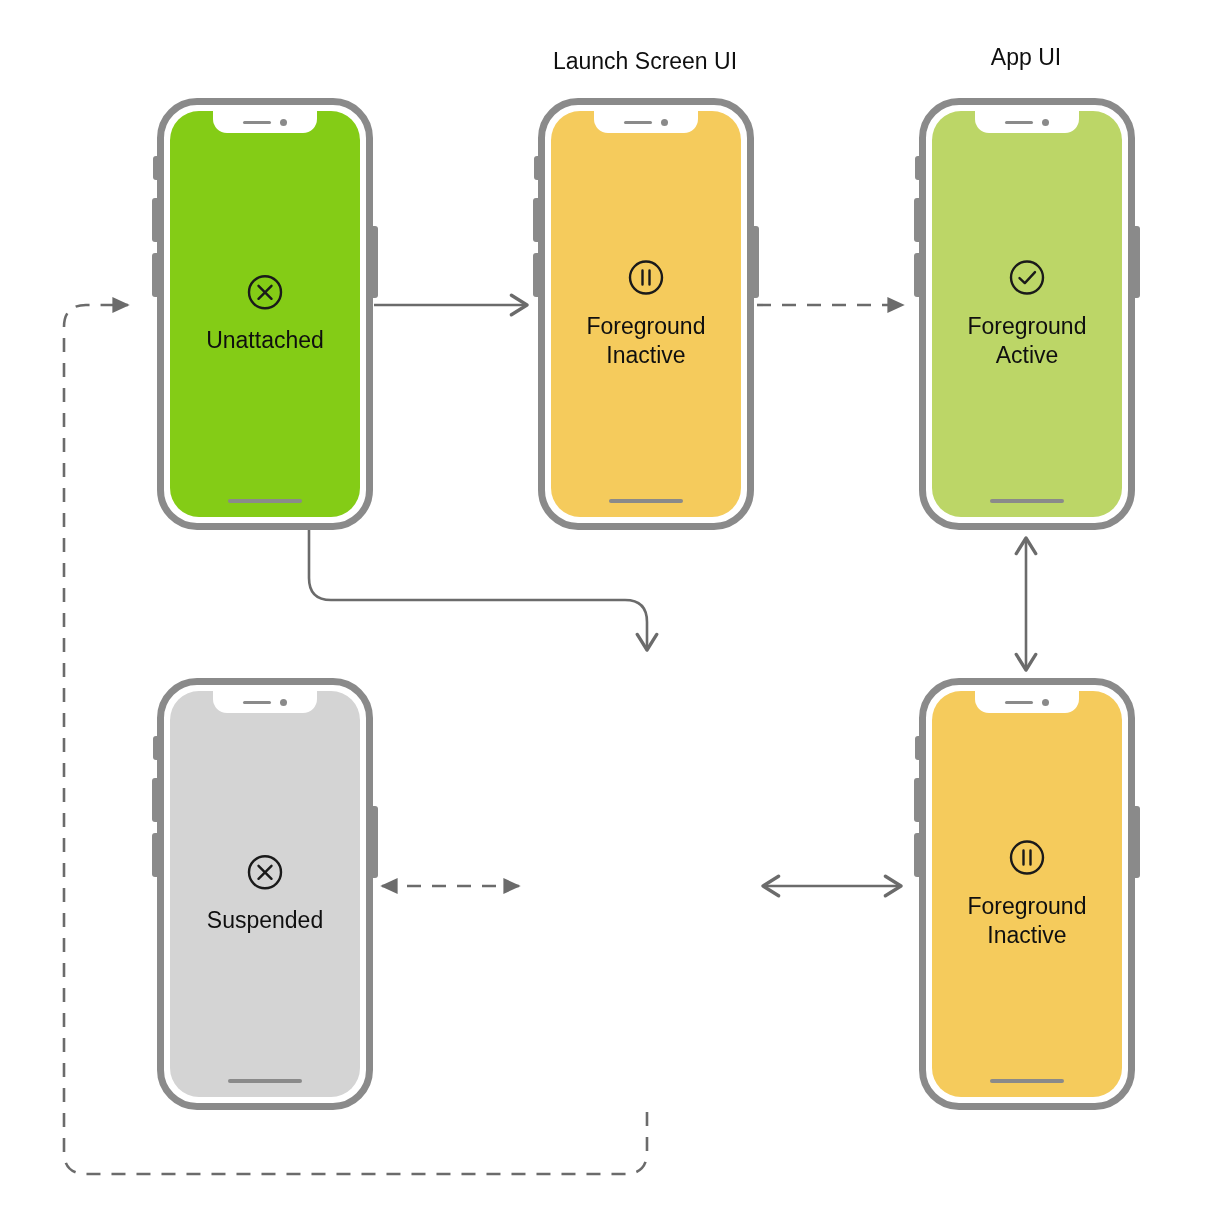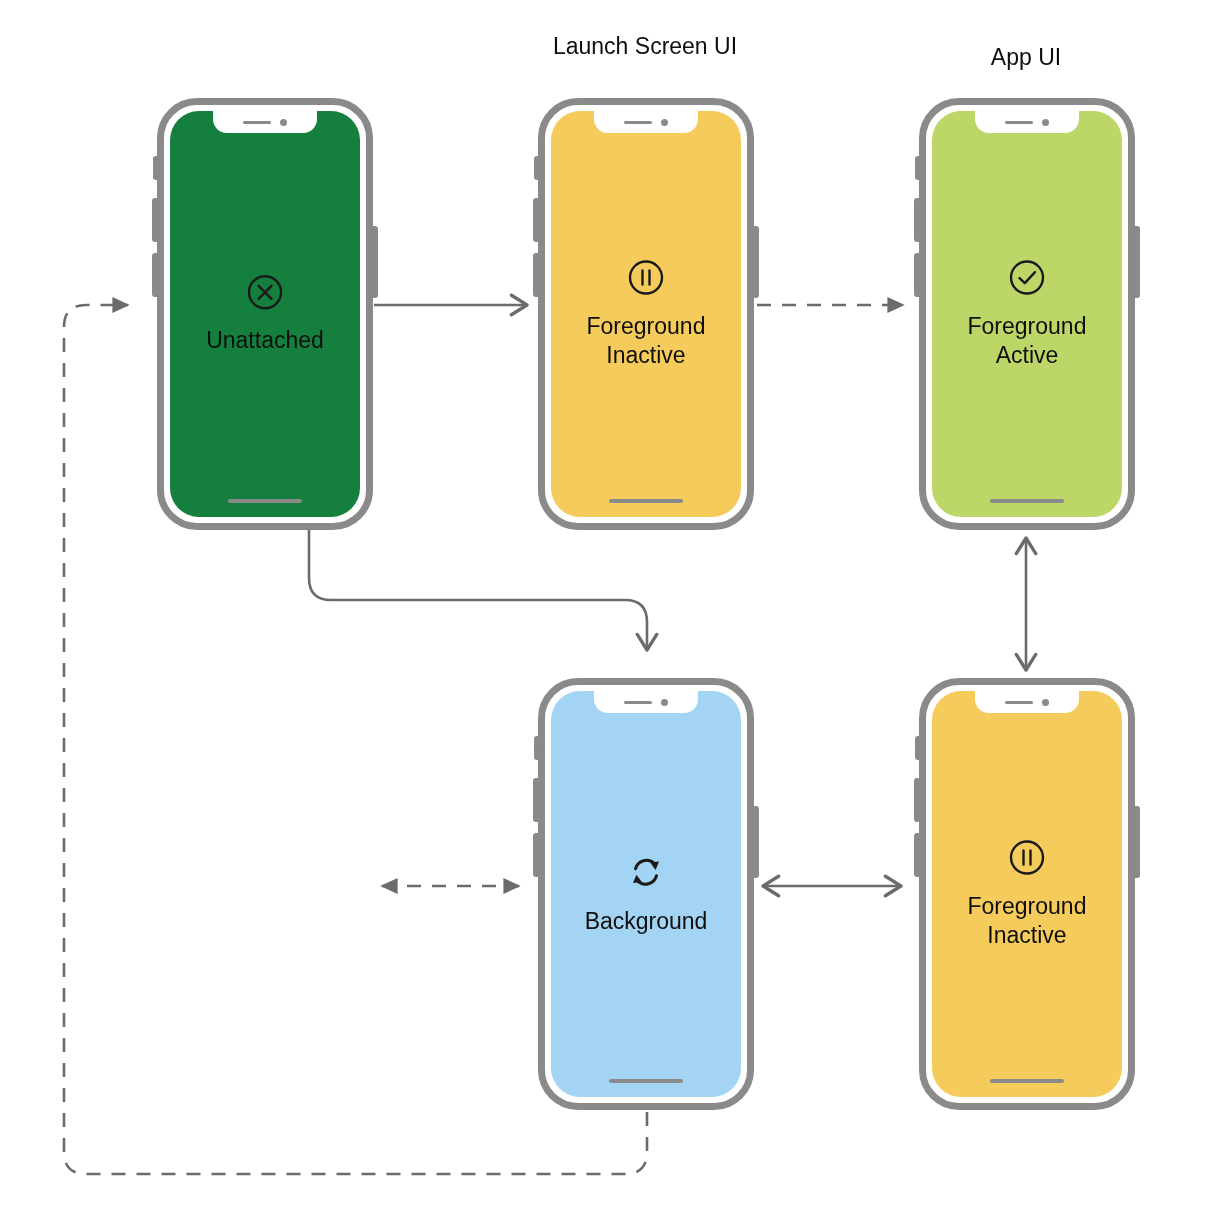--- a/index.html
+++ b/index.html
@@ -148,21 +148,21 @@
     color: #0f0f0f;
     text-align: center;
     white-space: pre-line;
   }
 </style>
 </head>
 <body>
 
 <div id="canvas">
 
-  <div class="col-header" style="left:645px; top:33px;">Launch Screen UI</div>
+  <div class="col-header" style="left:645px; top:48px;">Launch Screen UI</div>
   <div class="col-header" style="left:1026px; top:44px;text-align:right;">App UI</div>
 
   <svg id="edges" viewBox="0 0 1208 1220" width="1208" height="1220" xmlns="http://www.w3.org/2000/svg">
     <defs>
       <marker id="openArrowEnd" viewBox="0 0 12 12" refX="10" refY="6" markerWidth="9" markerHeight="9" orient="auto-start-reverse">
         <path d="M 2,1 L 10,6 L 2,11" fill="none" stroke="#6b6b6b" stroke-width="1.7" stroke-linecap="round" stroke-linejoin="round"></path>
       </marker>
       <marker id="openArrowStart" viewBox="0 0 12 12" refX="10" refY="6" markerWidth="9" markerHeight="9" orient="auto-start-reverse">
         <path d="M 2,1 L 10,6 L 2,11" fill="none" stroke="#6b6b6b" stroke-width="1.7" stroke-linecap="round" stroke-linejoin="round"></path>
       </marker>
@@ -191,21 +191,21 @@
       <path d="M 647,1112 L 647,1152 Q 647,1174 625,1174 L 86,1174 Q 64,1174 64,1152 L 64,327 Q 64,305 86,305 L 128,305" stroke-dasharray="14 11" marker-end="url(#filledArrowEnd)"></path>
     </g>
   </svg>
 
   <div class="phone" style="left:157px; top:98px;">
     <div class="btn-side btn-silent"></div>
     <div class="btn-side btn-vol-up"></div>
     <div class="btn-side btn-vol-down"></div>
     <div class="btn-side btn-power"></div>
     <div class="phone-frame"></div>
-    <div class="phone-screen" style="background:#15803d;">
+    <div class="phone-screen" style="background:#84cc16;">
       <div class="phone-notch">
         <span class="notch-speaker"></span>
         <span class="notch-camera"></span>
       </div>
       <div class="screen-content">
         <span class="state-icon">
           <svg width="40" height="40" viewBox="0 0 40 40" xmlns="http://www.w3.org/2000/svg">
             <circle cx="20" cy="20" r="16" fill="none" stroke="#1a1a1a" stroke-width="2.4"></circle>
             <path d="M 13.5,13.5 L 26.5,26.5 M 26.5,13.5 L 13.5,26.5" stroke="#1a1a1a" stroke-width="2.4" stroke-linecap="round"></path>
           </svg>
@@ -259,46 +259,44 @@
             <path d="M 12.5,20.5 L 17.8,25.5 L 28,14.5" fill="none" stroke="#1a1a1a" stroke-width="2.4" stroke-linecap="round" stroke-linejoin="round"></path>
           </svg>
         </span>
         <span class="state-label">Foreground
 Active</span>
       </div>
       <div class="home-indicator"></div>
     </div>
   </div>
 
-
-  <div class="phone" style="left:538px; top:678px;">
-    <div class="btn-side btn-silent"></div>
-    <div class="btn-side btn-vol-up"></div>
-    <div class="btn-side btn-vol-down"></div>
-    <div class="btn-side btn-power"></div>
-    <div class="phone-frame"></div>
-    <div class="phone-screen" style="background:#a4d4f4;">
-      <div class="phone-notch">
-        <span class="notch-speaker"></span>
-        <span class="notch-camera"></span>
-      </div>
-      <div class="screen-content">
-        <span class="state-icon">
-          <svg width="42" height="42" viewBox="0 0 42 42" xmlns="http://www.w3.org/2000/svg">
-            <path d="M 10.5,17.5 A 11.5,11.5 0 0 1 29.5,12.3" fill="none" stroke="#1a1a1a" stroke-width="3" stroke-linecap="round"></path>
-            <path d="M 31.5,24.5 A 11.5,11.5 0 0 1 12.5,29.7" fill="none" stroke="#1a1a1a" stroke-width="3" stroke-linecap="round"></path>
-            <path d="M 30.6,18.6 L 25.2,11.2 L 34.0,10.2 Z" fill="#1a1a1a"></path>
-            <path d="M 11.4,23.4 L 16.8,30.8 L 8.0,31.8 Z" fill="#1a1a1a"></path>
-          </svg>
-        </span>
-        <span class="state-label">Background</span>
-      </div>
-      <div class="home-indicator"></div>
-    </div>
-  </div>
+  <div class="phone" style="left:157px; top:678px;">
+    <div class="btn-side btn-silent"></div>
+    <div class="btn-side btn-vol-up"></div>
+    <div class="btn-side btn-vol-down"></div>
+    <div class="btn-side btn-power"></div>
+    <div class="phone-frame"></div>
+    <div class="phone-screen" style="background:#d4d4d4;">
+      <div class="phone-notch">
+        <span class="notch-speaker"></span>
+        <span class="notch-camera"></span>
+      </div>
+      <div class="screen-content">
+        <span class="state-icon">
+          <svg width="40" height="40" viewBox="0 0 40 40" xmlns="http://www.w3.org/2000/svg">
+            <circle cx="20" cy="20" r="16" fill="none" stroke="#1a1a1a" stroke-width="2.4"></circle>
+            <path d="M 13.5,13.5 L 26.5,26.5 M 26.5,13.5 L 13.5,26.5" stroke="#1a1a1a" stroke-width="2.4" stroke-linecap="round"></path>
+          </svg>
+        </span>
+        <span class="state-label">Suspended</span>
+      </div>
+      <div class="home-indicator"></div>
+    </div>
+  </div>
+
 
   <div class="phone" style="left:919px; top:678px;">
     <div class="btn-side btn-silent"></div>
     <div class="btn-side btn-vol-up"></div>
     <div class="btn-side btn-vol-down"></div>
     <div class="btn-side btn-power"></div>
     <div class="phone-frame"></div>
     <div class="phone-screen" style="background:#f5cb5c;">
       <div class="phone-notch">
         <span class="notch-speaker"></span>

